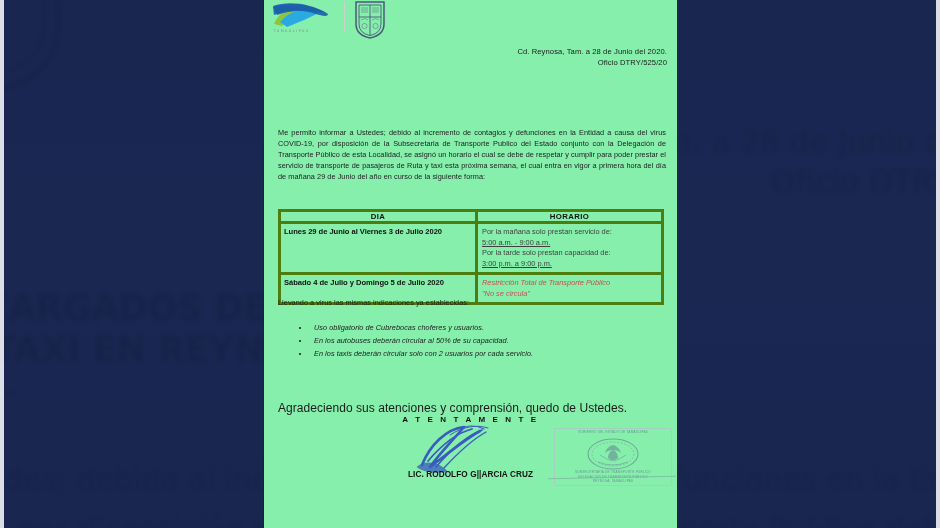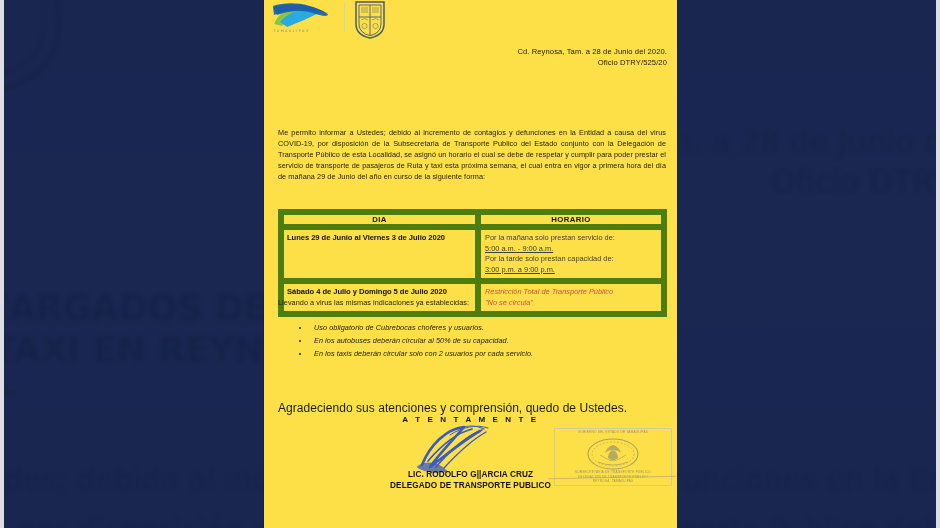--- a/index.html
+++ b/index.html
@@ -36,21 +36,21 @@
   }
   .bg-edgeL,.bg-edgeR{
     position:absolute;top:0;bottom:0;width:4px;background:#ffffff;opacity:.85;
   }
   .bg-edgeL{left:0;}
   .bg-edgeR{right:0;}
 
   
   .page{
     position:absolute;left:264px;top:0;width:413px;height:528px;
-    background:#fde047;overflow:hidden;
+    background:#86efac;overflow:hidden;
     box-shadow:0 0 0 1px rgba(0,0,0,.10);
   }
   .page-inner{position:absolute;left:0;top:0;width:413px;height:528px;padding:0;}
 
   
   .letterhead{position:absolute;left:8px;top:1px;height:34px;display:flex;align-items:flex-start;gap:8px;}
   .tamlogo{position:relative;width:64px;height:32px;}
   .tamlogo svg{display:block;}
   .lh-div{width:1px;height:30px;background:#cfcfcf;margin-top:1px;}
   .shield{width:34px;height:40px;margin-top:-1px;}
@@ -70,21 +70,21 @@
     position:absolute;left:14px;top:127px;width:388px;
     font-size:7.3px;color:#1c1c1c;line-height:1.52;
     text-align:justify;letter-spacing:.05px;
   }
 
   
   .tbl{
     position:absolute;left:14px;top:209px;width:383px;
     border-collapse:collapse;table-layout:fixed;
   }
-  .tbl td,.tbl th{border:6px solid #4d7c0f;padding:0;vertical-align:top;}
+  .tbl td,.tbl th{border:3px solid #4d7c0f;padding:0;vertical-align:top;}
   .tbl .c1{width:197px;}
   .tbl .c2{width:186px;}
   .th{
     text-align:center;font-weight:bold;font-size:7.8px;color:#111;
     padding:2px 0 2px 0;letter-spacing:.4px;
   }
   .dcell{
     font-weight:bold;font-size:7.6px;color:#111;padding:3px 2px 3px 3px;letter-spacing:-.05px;
   }
   .hcell{
@@ -317,21 +317,20 @@
             <path d="M38 47 C50 34, 64 20, 80 11" stroke-width="1.4"></path>
             <path d="M12 46 C20 40, 32 42, 40 50 C30 52, 18 50, 12 46 Z" stroke-width="2" fill="#3a5bbf" opacity=".75"></path>
             <path d="M52 8 C60 4, 70 4, 78 8" stroke-width="1.2"></path>
             <path d="M44 14 C56 6, 70 3, 82 7" stroke-width="1"></path>
           </g>
         </svg>
       </div>
 
       <div class="signame">
         <div>LIC. RODOLFO G||ARCIA CRUZ</div>
-        <div>DELEGADO DE TRANSPORTE PUBLICO</div>
       </div>
 
       <div class="seal">
         <div class="seal-frame"></div>
         <div class="sealtxt seal-line-top">GOBIERNO DEL ESTADO DE TAMAULIPAS</div>
         <div class="seal-emblem">
           <svg width="54" height="34" viewBox="0 0 54 34" xmlns="http://www.w3.org/2000/svg" aria-hidden="true">
             <ellipse cx="27" cy="17" rx="25" ry="15" fill="none" stroke="#5b6188" stroke-width="1.1"></ellipse>
             <ellipse cx="27" cy="17" rx="21" ry="12" fill="none" stroke="#5b6188" stroke-width=".6" stroke-dasharray="2 1.6"></ellipse>
             <g fill="#5b6188" opacity=".85">

